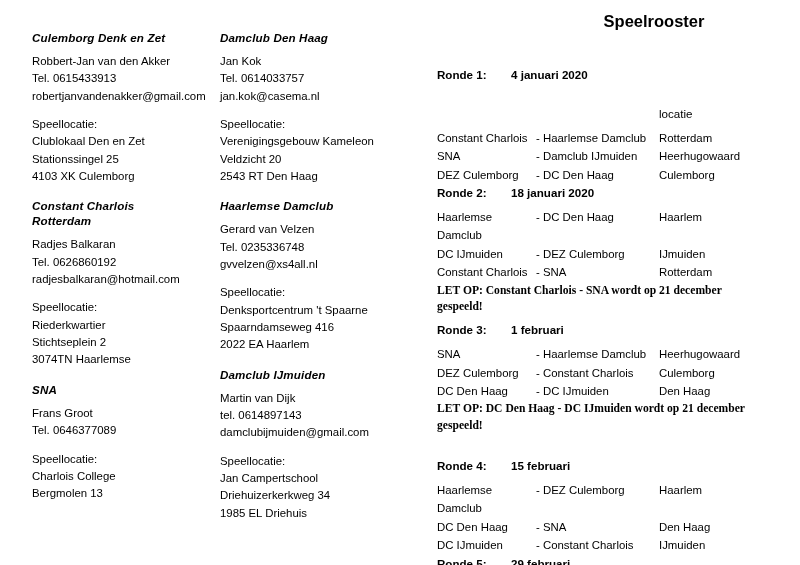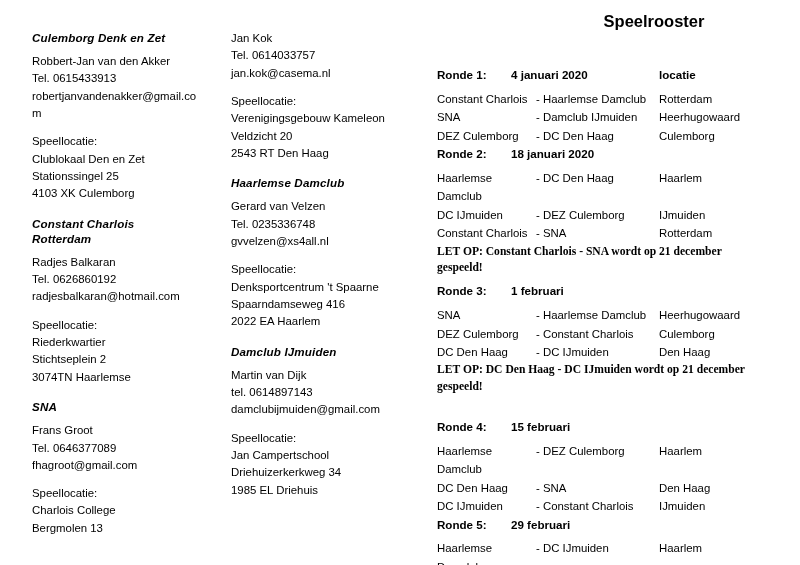--- a/index.html
+++ b/index.html
@@ -30,21 +30,21 @@
     position: absolute;
     left: 32px;
     top: 30px;
     width: 368px;
     display: flex;
     flex-direction: row;
     gap: 0px;
   }
   .club-col {
     width: 176px;
-    margin-right: 30px;
+    margin-right: 12px;
   }
   .club-col:last-child { margin-right: 0; }
 
   .club-block { margin-bottom: 13px; }
 
   .club-name {
     font-weight: bold;
     font-style: italic;
     font-size: 11.6px;
     line-height: 1.30;
@@ -89,21 +89,21 @@
   .round-block { }
 
   .round-head {
     display: flex;
     font-weight: bold;
     font-size: 11.6px;
     line-height: 1.62;
   }
   .round-head .rh-label { width: 74px; flex: none; }
   .round-head .rh-date  { width: 148px; flex: none; }
-  .round-head .rh-loc   { flex: 1; font-weight: bold; }
+  .round-head .rh-loc   { flex: 1; font-weight: normal; margin-top: 39px; }
 
   .match {
     display: flex;
     font-size: 11.4px;
     line-height: 1.62;
   }
   .match .m-home { width: 99px; flex: none; }
   .match .m-away { width: 123px; flex: none; }
   .match .m-loc  { flex: 1; }
 
@@ -154,31 +154,31 @@
             <div>Riederkwartier</div>
             <div>Stichtseplein 2</div>
             <div>3074TN Haarlemse</div>
           </div>
         </div>
         <div class="club-block">
           <div class="club-name">SNA</div>
           <div class="club-contact">
             <div>Frans Groot</div>
             <div>Tel. 0646377089</div>
-            <div>fhagroot@gmail.com</div>
           </div>
           <div class="venue-label">Speellocatie:</div>
           <div class="venue-lines">
             <div>Charlois College</div>
             <div>Bergmolen 13</div>
           </div>
         </div>
       </div>
     <div class="club-col" id="club-col-right">
         <div class="club-block">
+          <div class="club-name">Damclub Den Haag</div>
           <div class="club-contact">
             <div>Jan Kok</div>
             <div>Tel. 0614033757</div>
             <div>jan.kok@casema.nl</div>
           </div>
           <div class="venue-label">Speellocatie:</div>
           <div class="venue-lines">
             <div>Verenigingsgebouw Kameleon</div>
             <div>Veldzicht 20</div>
             <div>2543 RT Den Haag</div>

